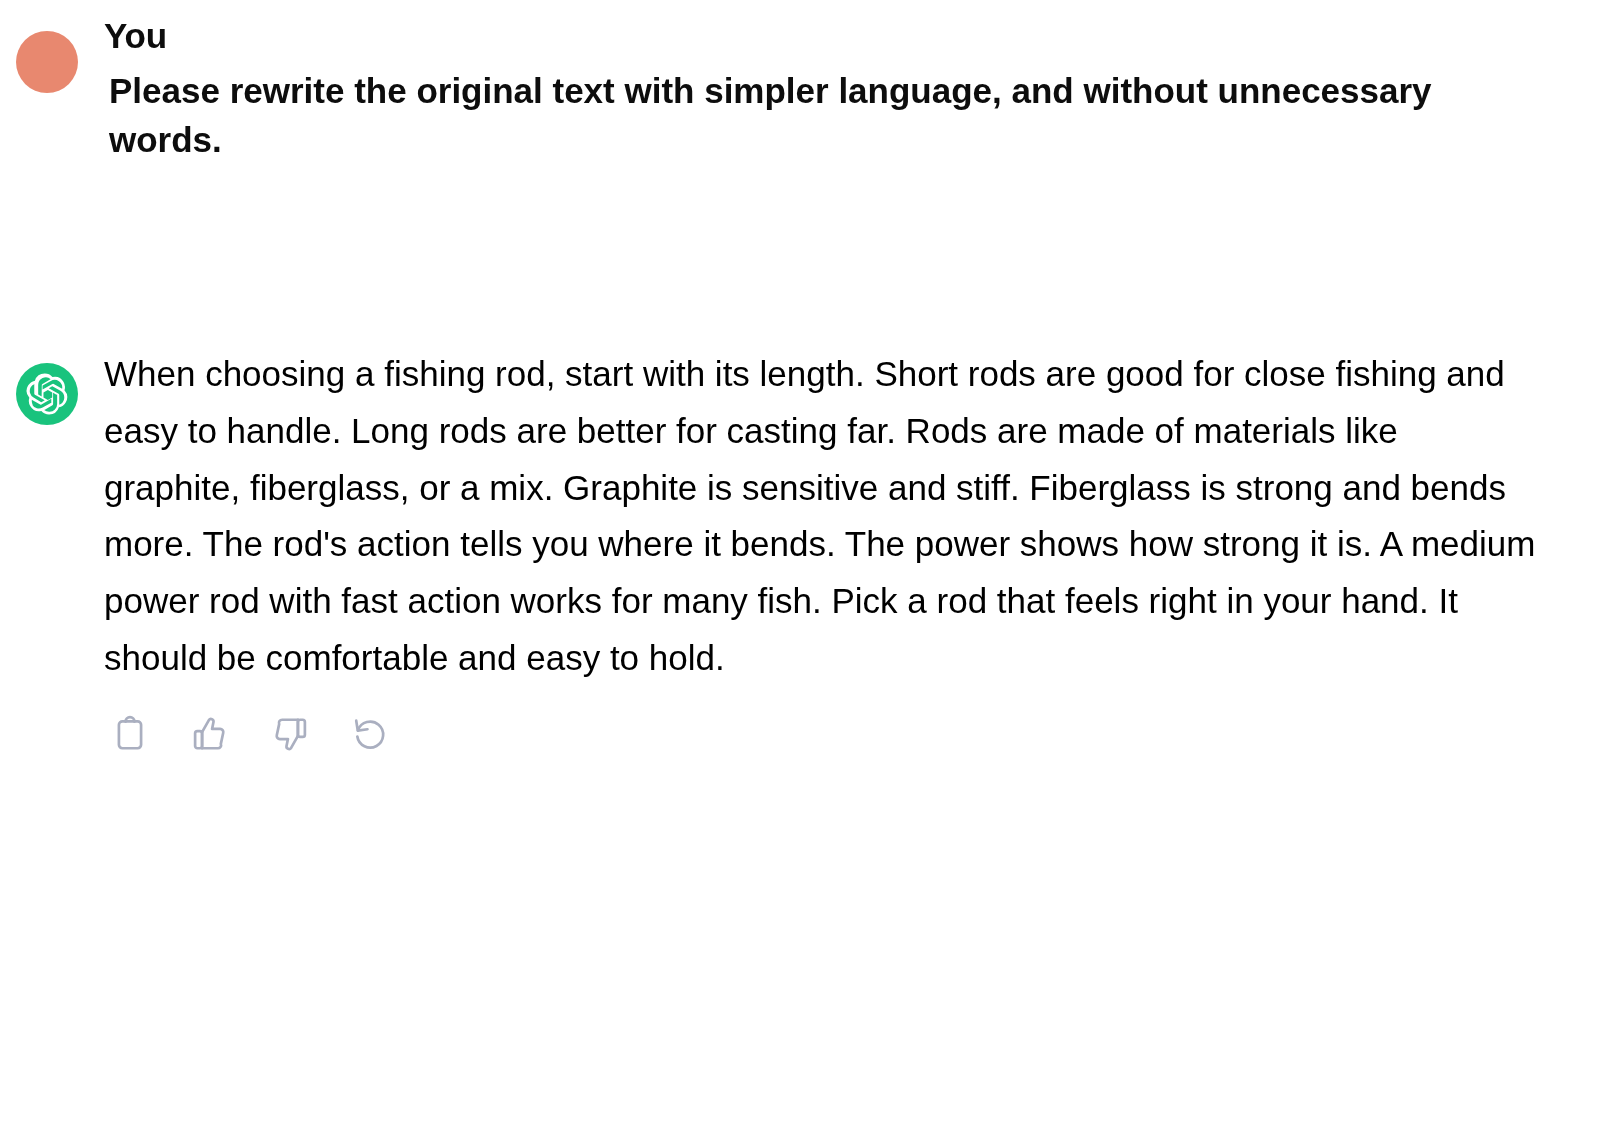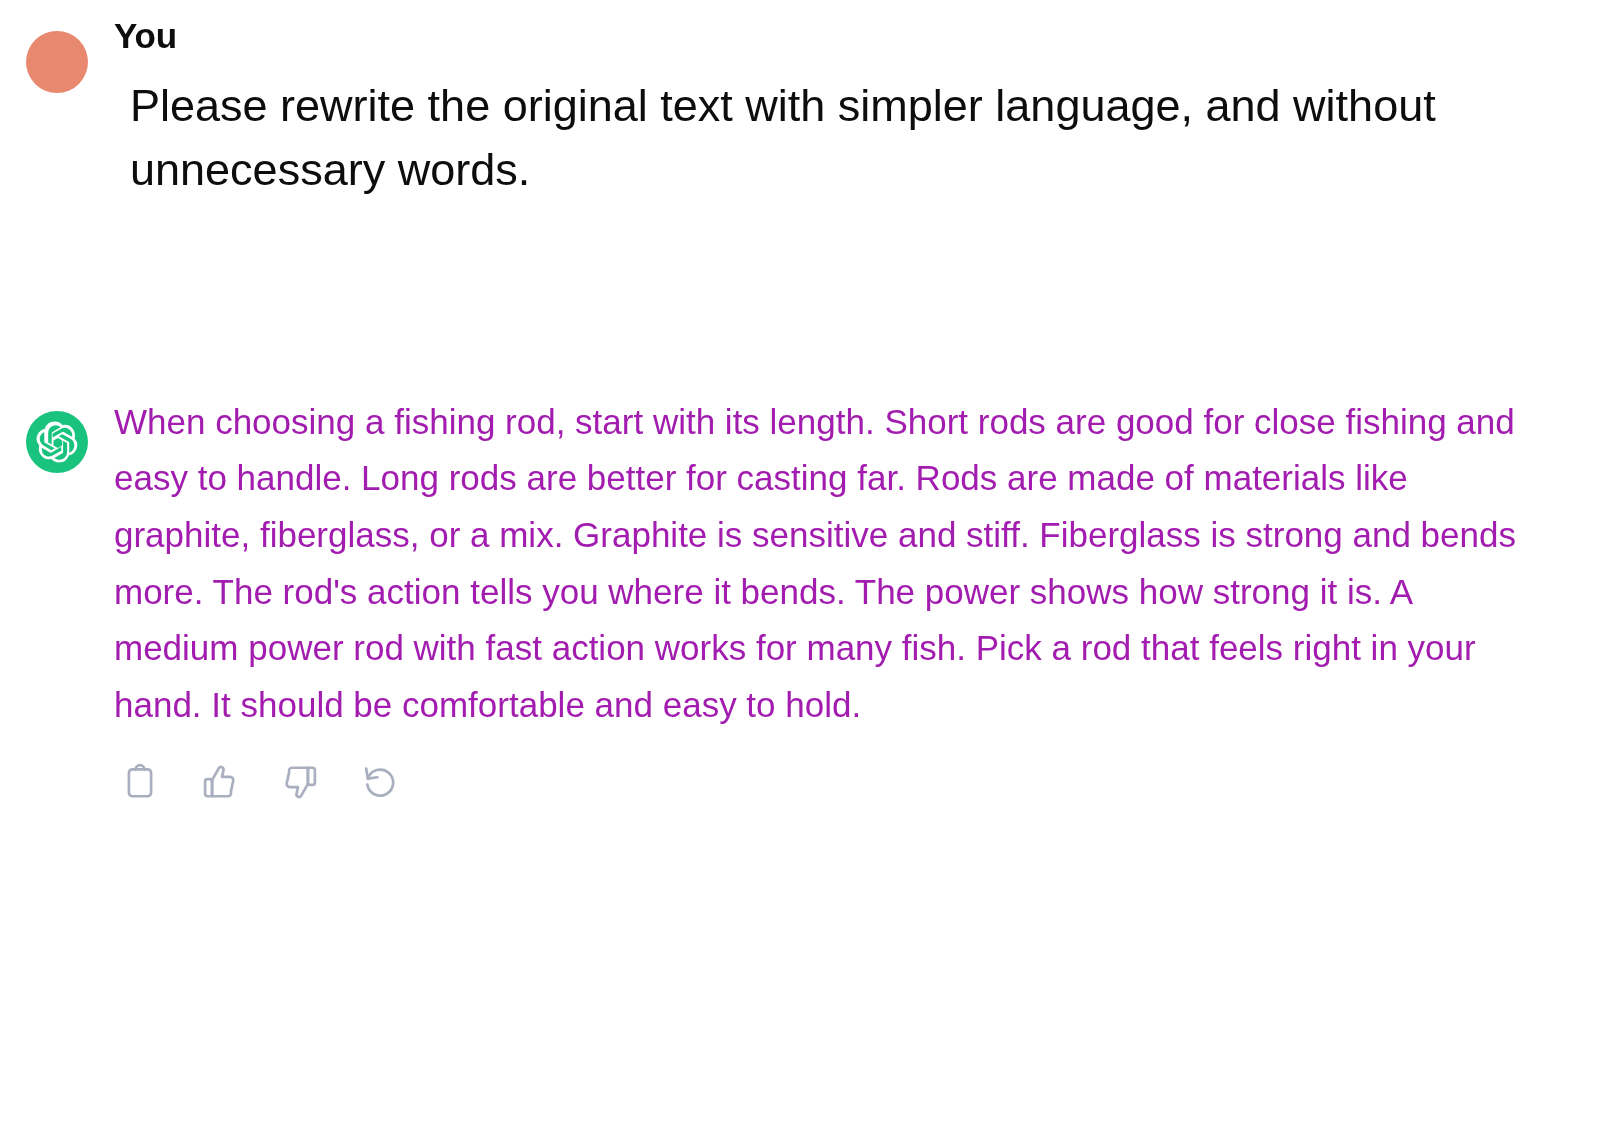--- a/index.html
+++ b/index.html
@@ -10,21 +10,21 @@
   }
   body {
     width: 1600px;
     height: 1134px;
     font-family: "Liberation Sans", "DejaVu Sans", sans-serif;
     -webkit-font-smoothing: antialiased;
   }
 
   .thread {
     width: 1600px;
-    padding: 14px 30px 0 18px;
+    padding: 14px 30px 0 8px;
   }
 
   .message {
     display: flex;
     align-items: flex-start;
   }
 
   .msg-user { margin-bottom: 0; }
 
   .avatar-col {
@@ -64,32 +64,32 @@
   .sender {
     font-size: 35px;
     font-weight: 700;
     letter-spacing: -0.2px;
     line-height: 1.25;
     margin: 0 0 8px 0;
     color: #0d0d0d;
   }
 
   .user-text {
-    font-size: 45px;
+    font-size: 35px;
     line-height: 1.42;
     color: #0d0d0d;
-    margin: 16px;
+    margin: 5px;
     max-width: 1330px;
-    font-weight: 400;
+    font-weight: 700;
   }
 
   .assistant-text {
     font-size: 35px;
     line-height: 1.62;
-    color: #a21caf;
+    color: #000000;
     margin: 0;
     max-width: 1452px;
     font-weight: 400;
   }
 
   .gap { height: 176px; }
 
   .actions {
     display: flex;
     align-items: center;

